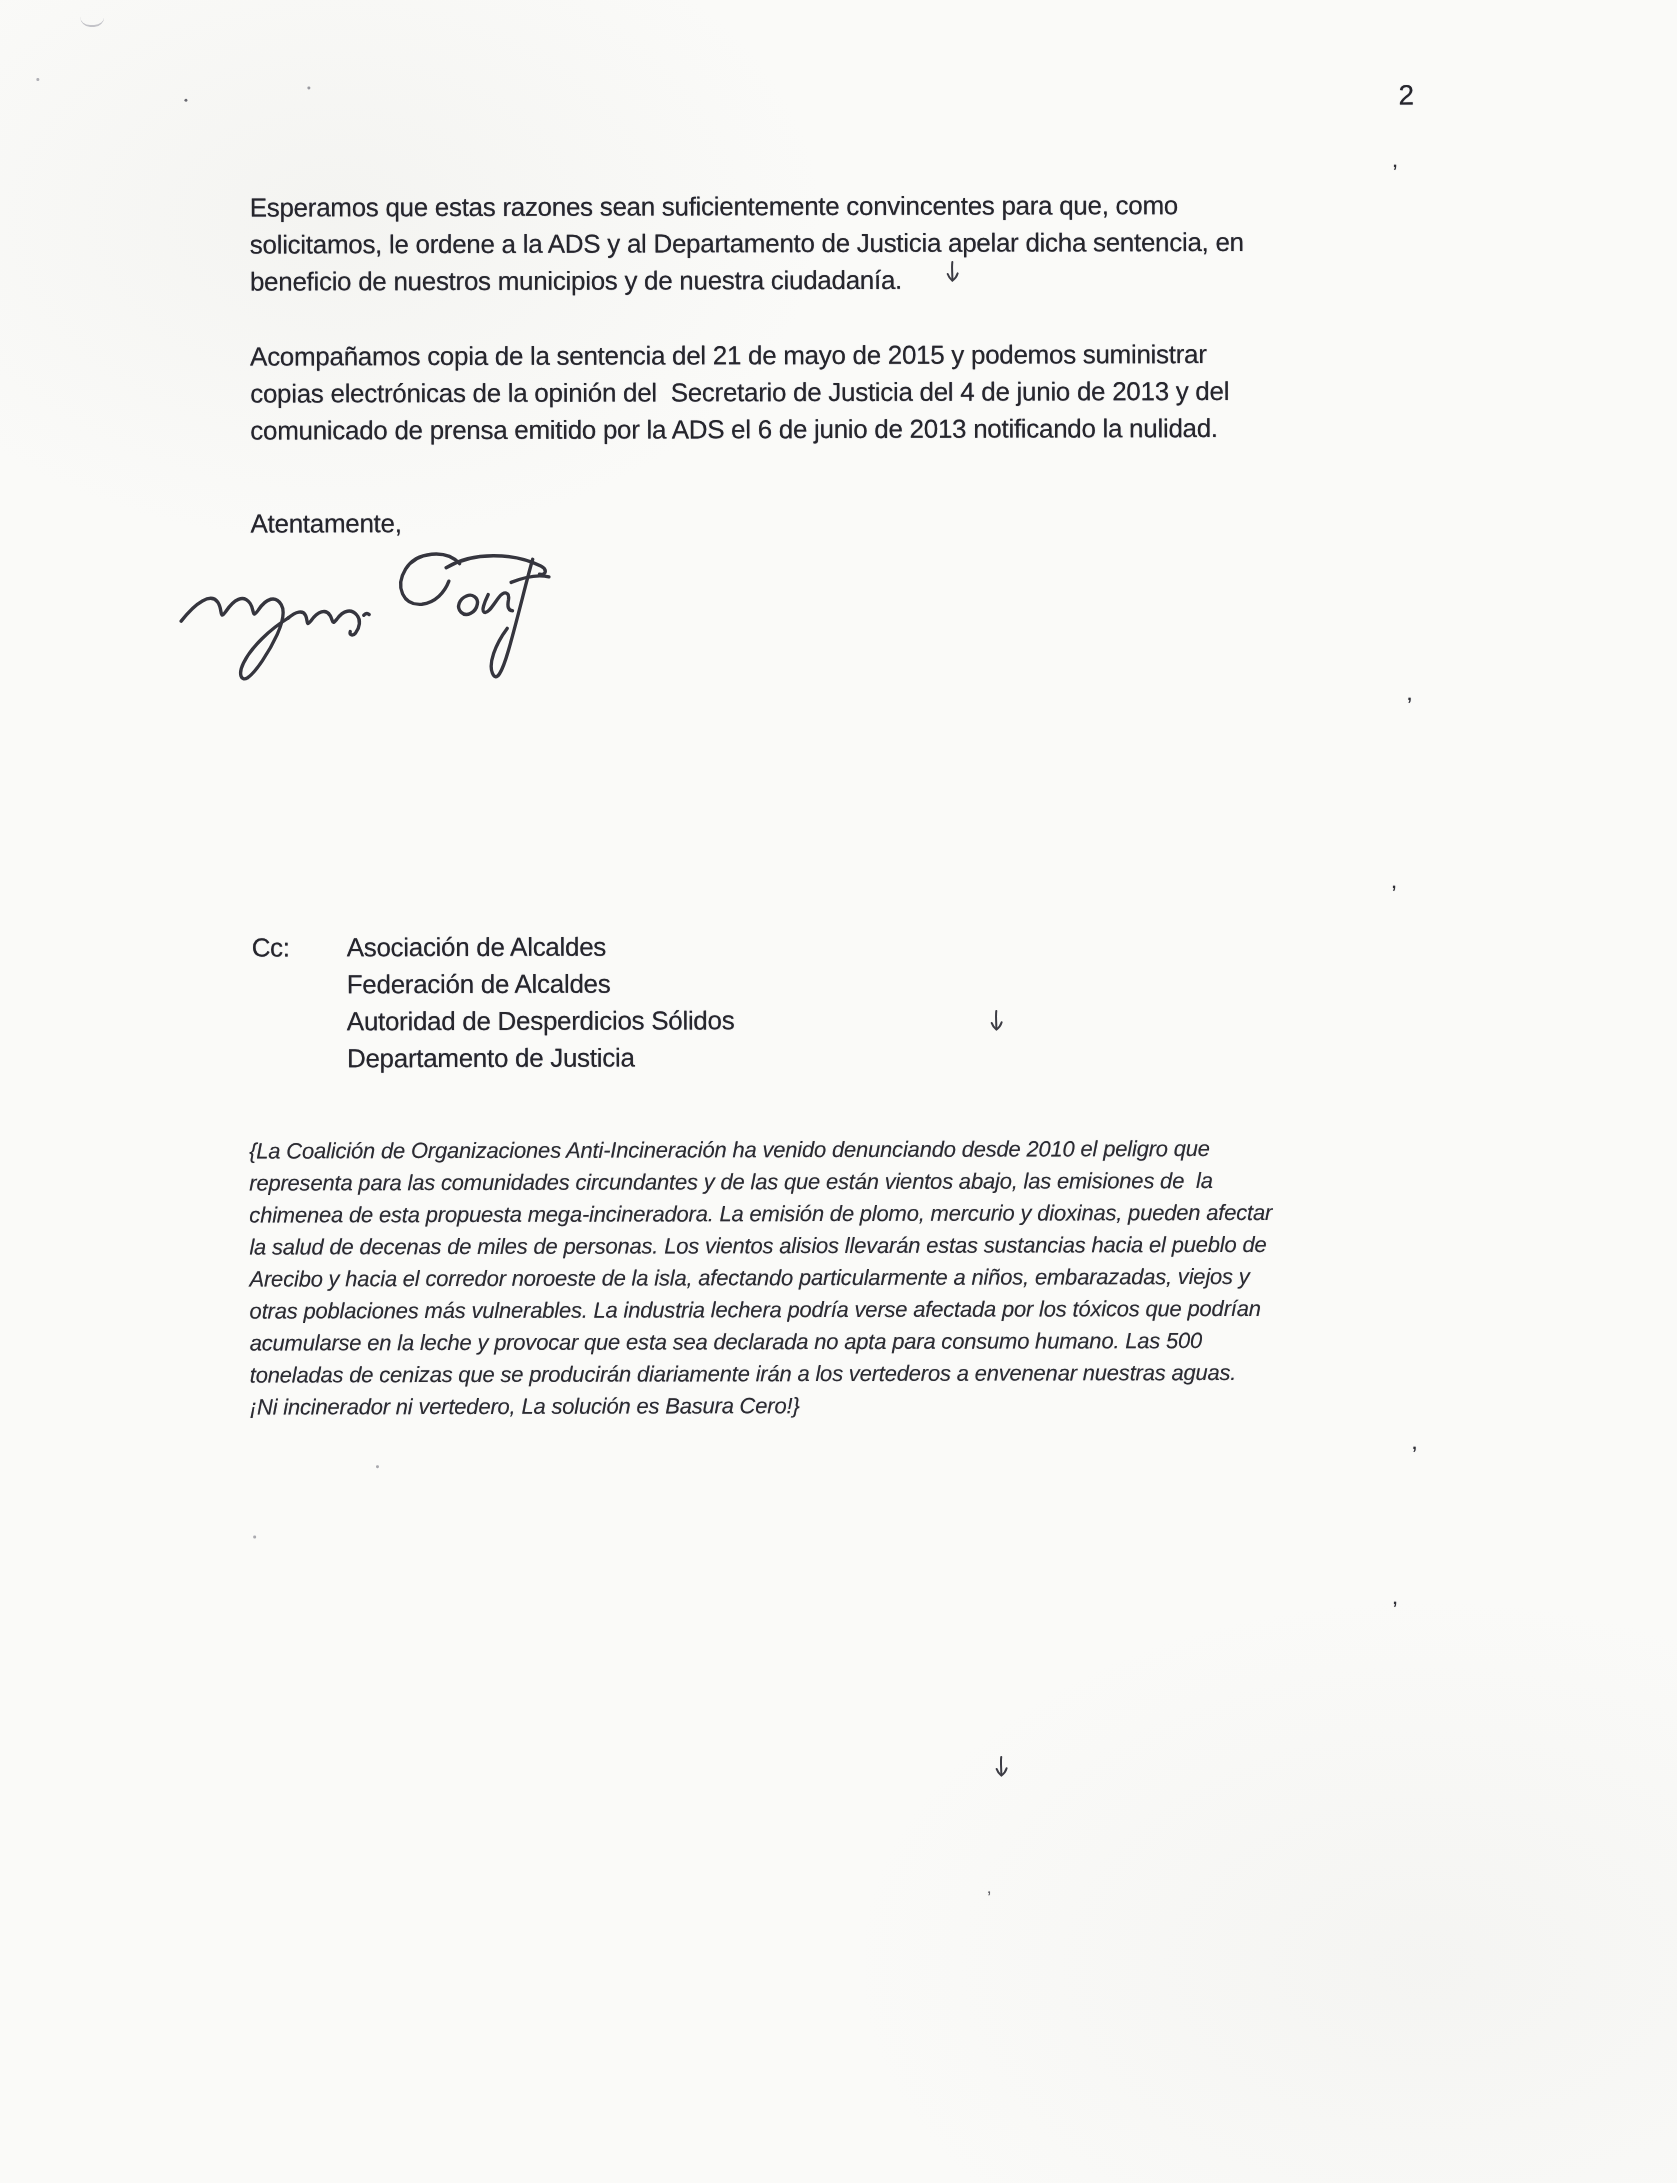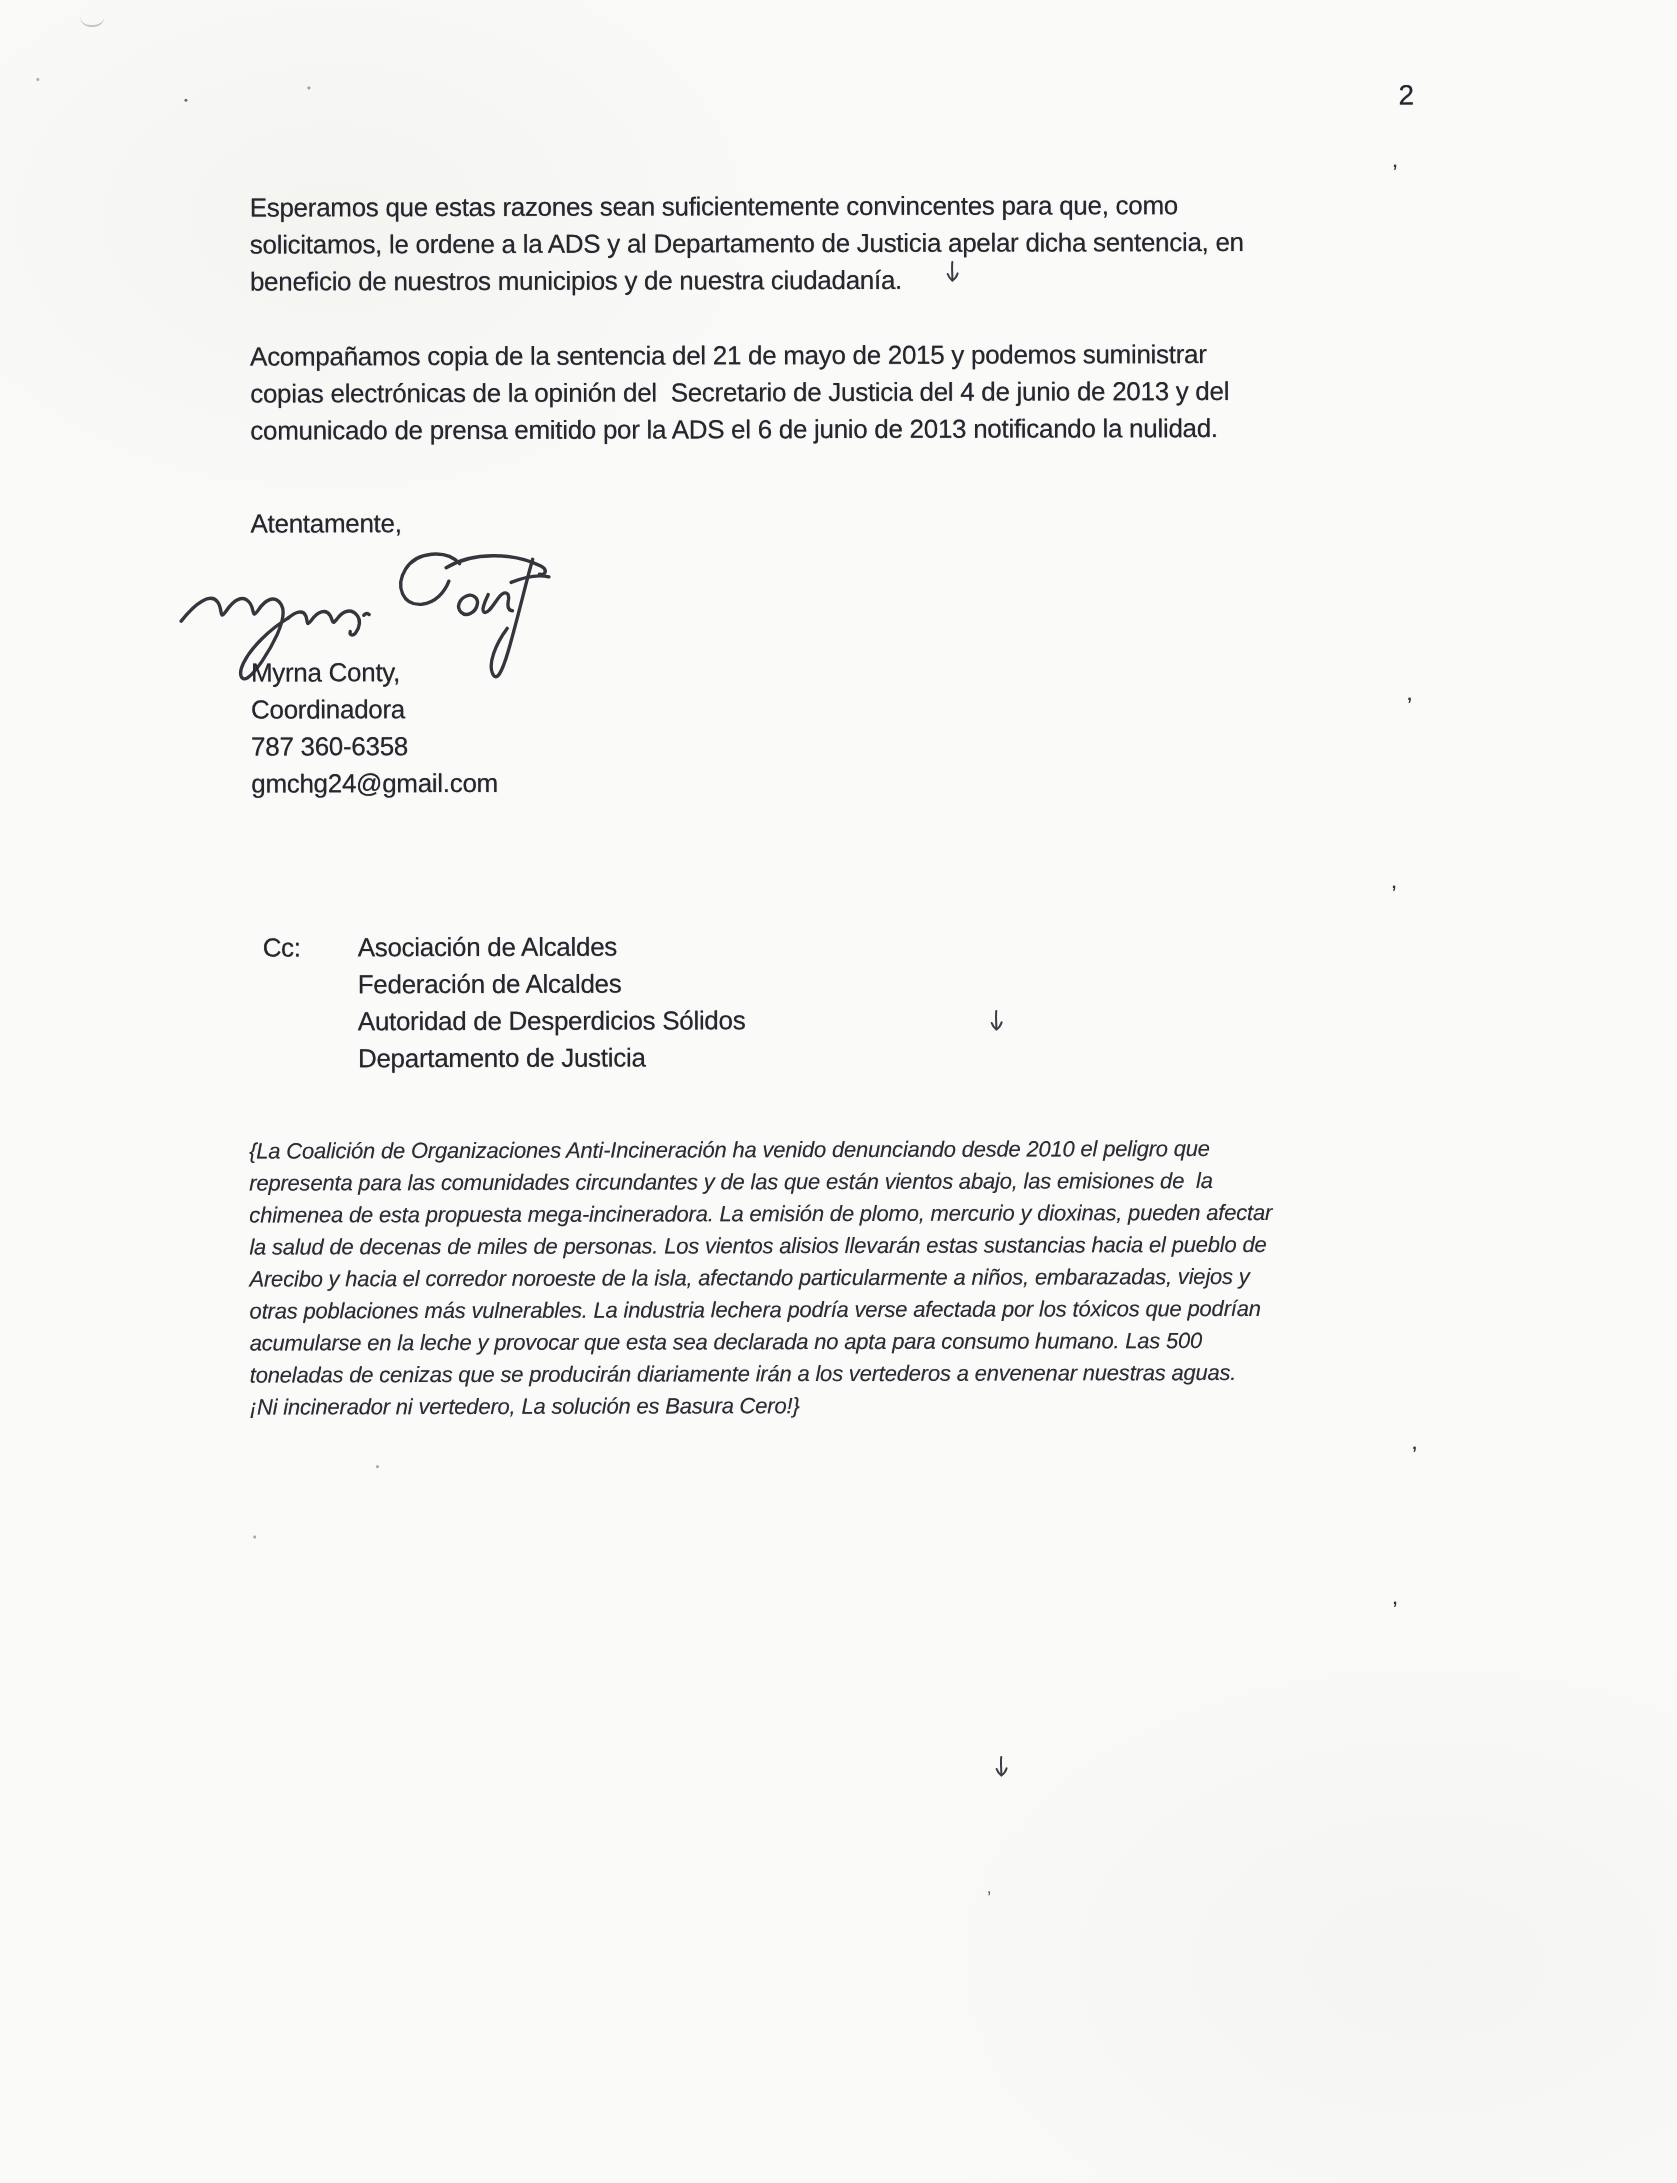--- a/index.html
+++ b/index.html
@@ -26,21 +26,21 @@
     text-shadow: 0 0 0.7px rgba(45,45,70,0.55), 0.3px 0.3px 0.3px rgba(60,60,90,0.25);
   }
   .typed .line { white-space: pre; }
   .page-number {
     position: absolute;
     left: 1401px; top: 78px;
     font-size: 28px;
     letter-spacing: 0;
   }
   .cc-block { display: flex; }
-  .cc-label { width: 95px; margin-left: 11px; }
+  .cc-label { width: 95px; }
   .note {
     font-style: italic;
     font-size: 22px;
     line-height: 32px;
     letter-spacing: -0.2px;
     color: #2b2b31;
     text-shadow: 0 0 0.7px rgba(45,45,70,0.45);
   }
   .sig-svg { position: absolute; left: 177px; top: 538px; }
   .sig-svg path { fill: none; stroke: #35353e; stroke-width: 5; stroke-linecap: round; stroke-linejoin: round; }
@@ -88,26 +88,20 @@
       <path d="M166,116 C178,106 188,104 192,112 C196,120 192,130 200,120 C210,106 222,102 228,112 C233,119 230,128 238,118 C248,104 260,102 268,112 C274,119 272,130 266,138 C262,143 256,142 258,136"></path>
       <path d="M278,112 C281,109 284,109 286,111"></path>
       <path d="M420,36 C400,14 356,18 340,44 C324,70 336,98 364,96 C384,94 398,78 404,62"></path>
       <path d="M400,42 C440,18 500,20 540,40 C550,45 548,54 538,52"></path>
       <path d="M430,84 C420,88 414,100 422,108 C430,116 444,108 446,96 C448,86 438,80 430,84"></path>
       <path d="M462,82 C456,94 452,106 456,108 C462,111 470,96 478,86 C486,76 494,78 492,90 C490,100 492,106 498,106"></path>
       <path d="M528,30 C518,64 506,116 492,164 C482,198 474,212 468,198 C462,184 472,156 490,132"></path>
       <path d="M496,64 C516,56 536,52 552,56"></path>
     </svg>
 
-    <div class="typed" style="left:252px; top:653px;">
-      <div class="line">Myrna Conty,</div>
-      <div class="line">Coordinadora</div>
-      <div class="line">787 360-6358</div>
-      <div class="line">gmchg24@gmail.com</div>
-    </div>
 
     <div class="typed cc-block" style="left:252px; top:928px;">
       <div class="cc-label">Cc:</div>
       <div>
         <div class="line">Asociación de Alcaldes</div>
         <div class="line">Federación de Alcaldes</div>
         <div class="line">Autoridad de Desperdicios Sólidos</div>
         <div class="line">Departamento de Justicia</div>
       </div>
     </div>

